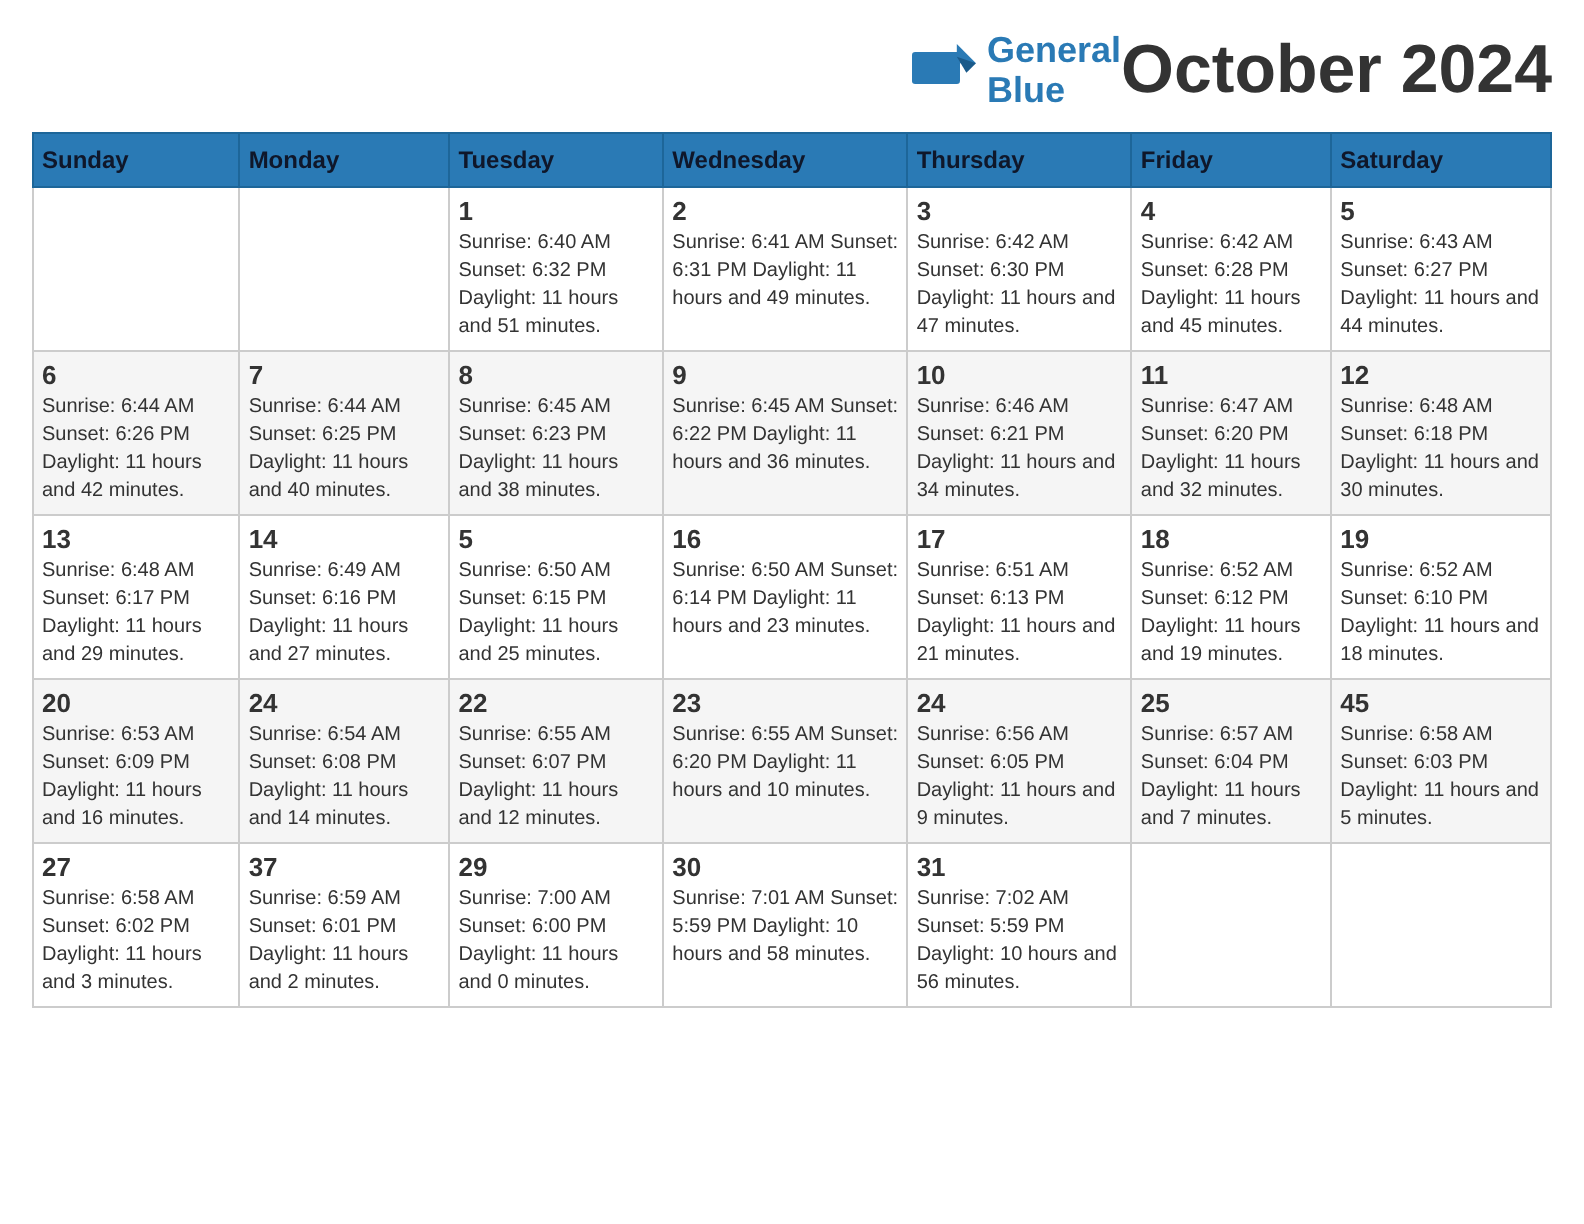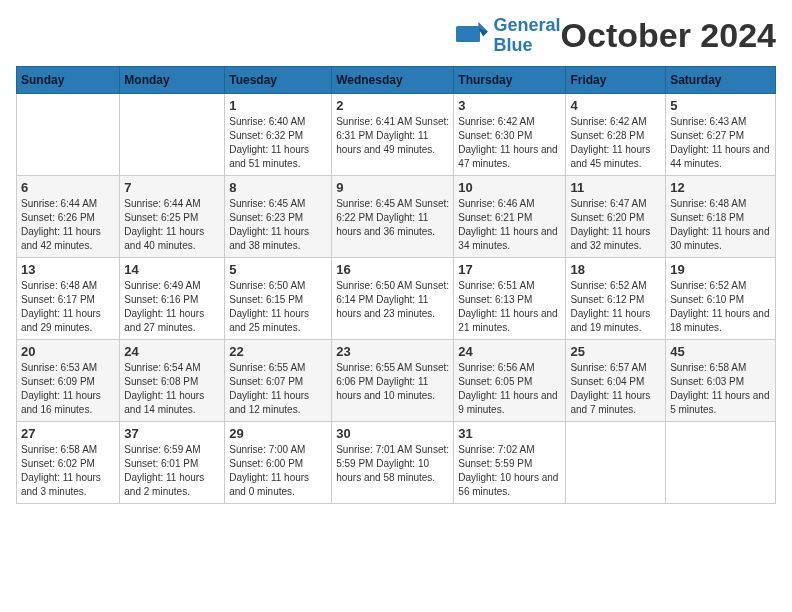--- a/index.html
+++ b/index.html
@@ -278,21 +278,21 @@
         <td>
           <span class="day-num">22</span>
           <div class="day-info">Sunrise: 6:55 AM
 Sunset: 6:07 PM
 Daylight: 11 hours
 and 12 minutes.</div>
         </td>
         <td>
           <span class="day-num">23</span>
           <div class="day-info">Sunrise: 6:55 AM
-Sunset: 6:06 PM
+Sunset: 6:20 PM
 Daylight: 11 hours
 and 10 minutes.</div>
         </td>
         <td>
           <span class="day-num">24</span>
           <div class="day-info">Sunrise: 6:56 AM
 Sunset: 6:05 PM
 Daylight: 11 hours
 and 9 minutes.</div>
         </td>

